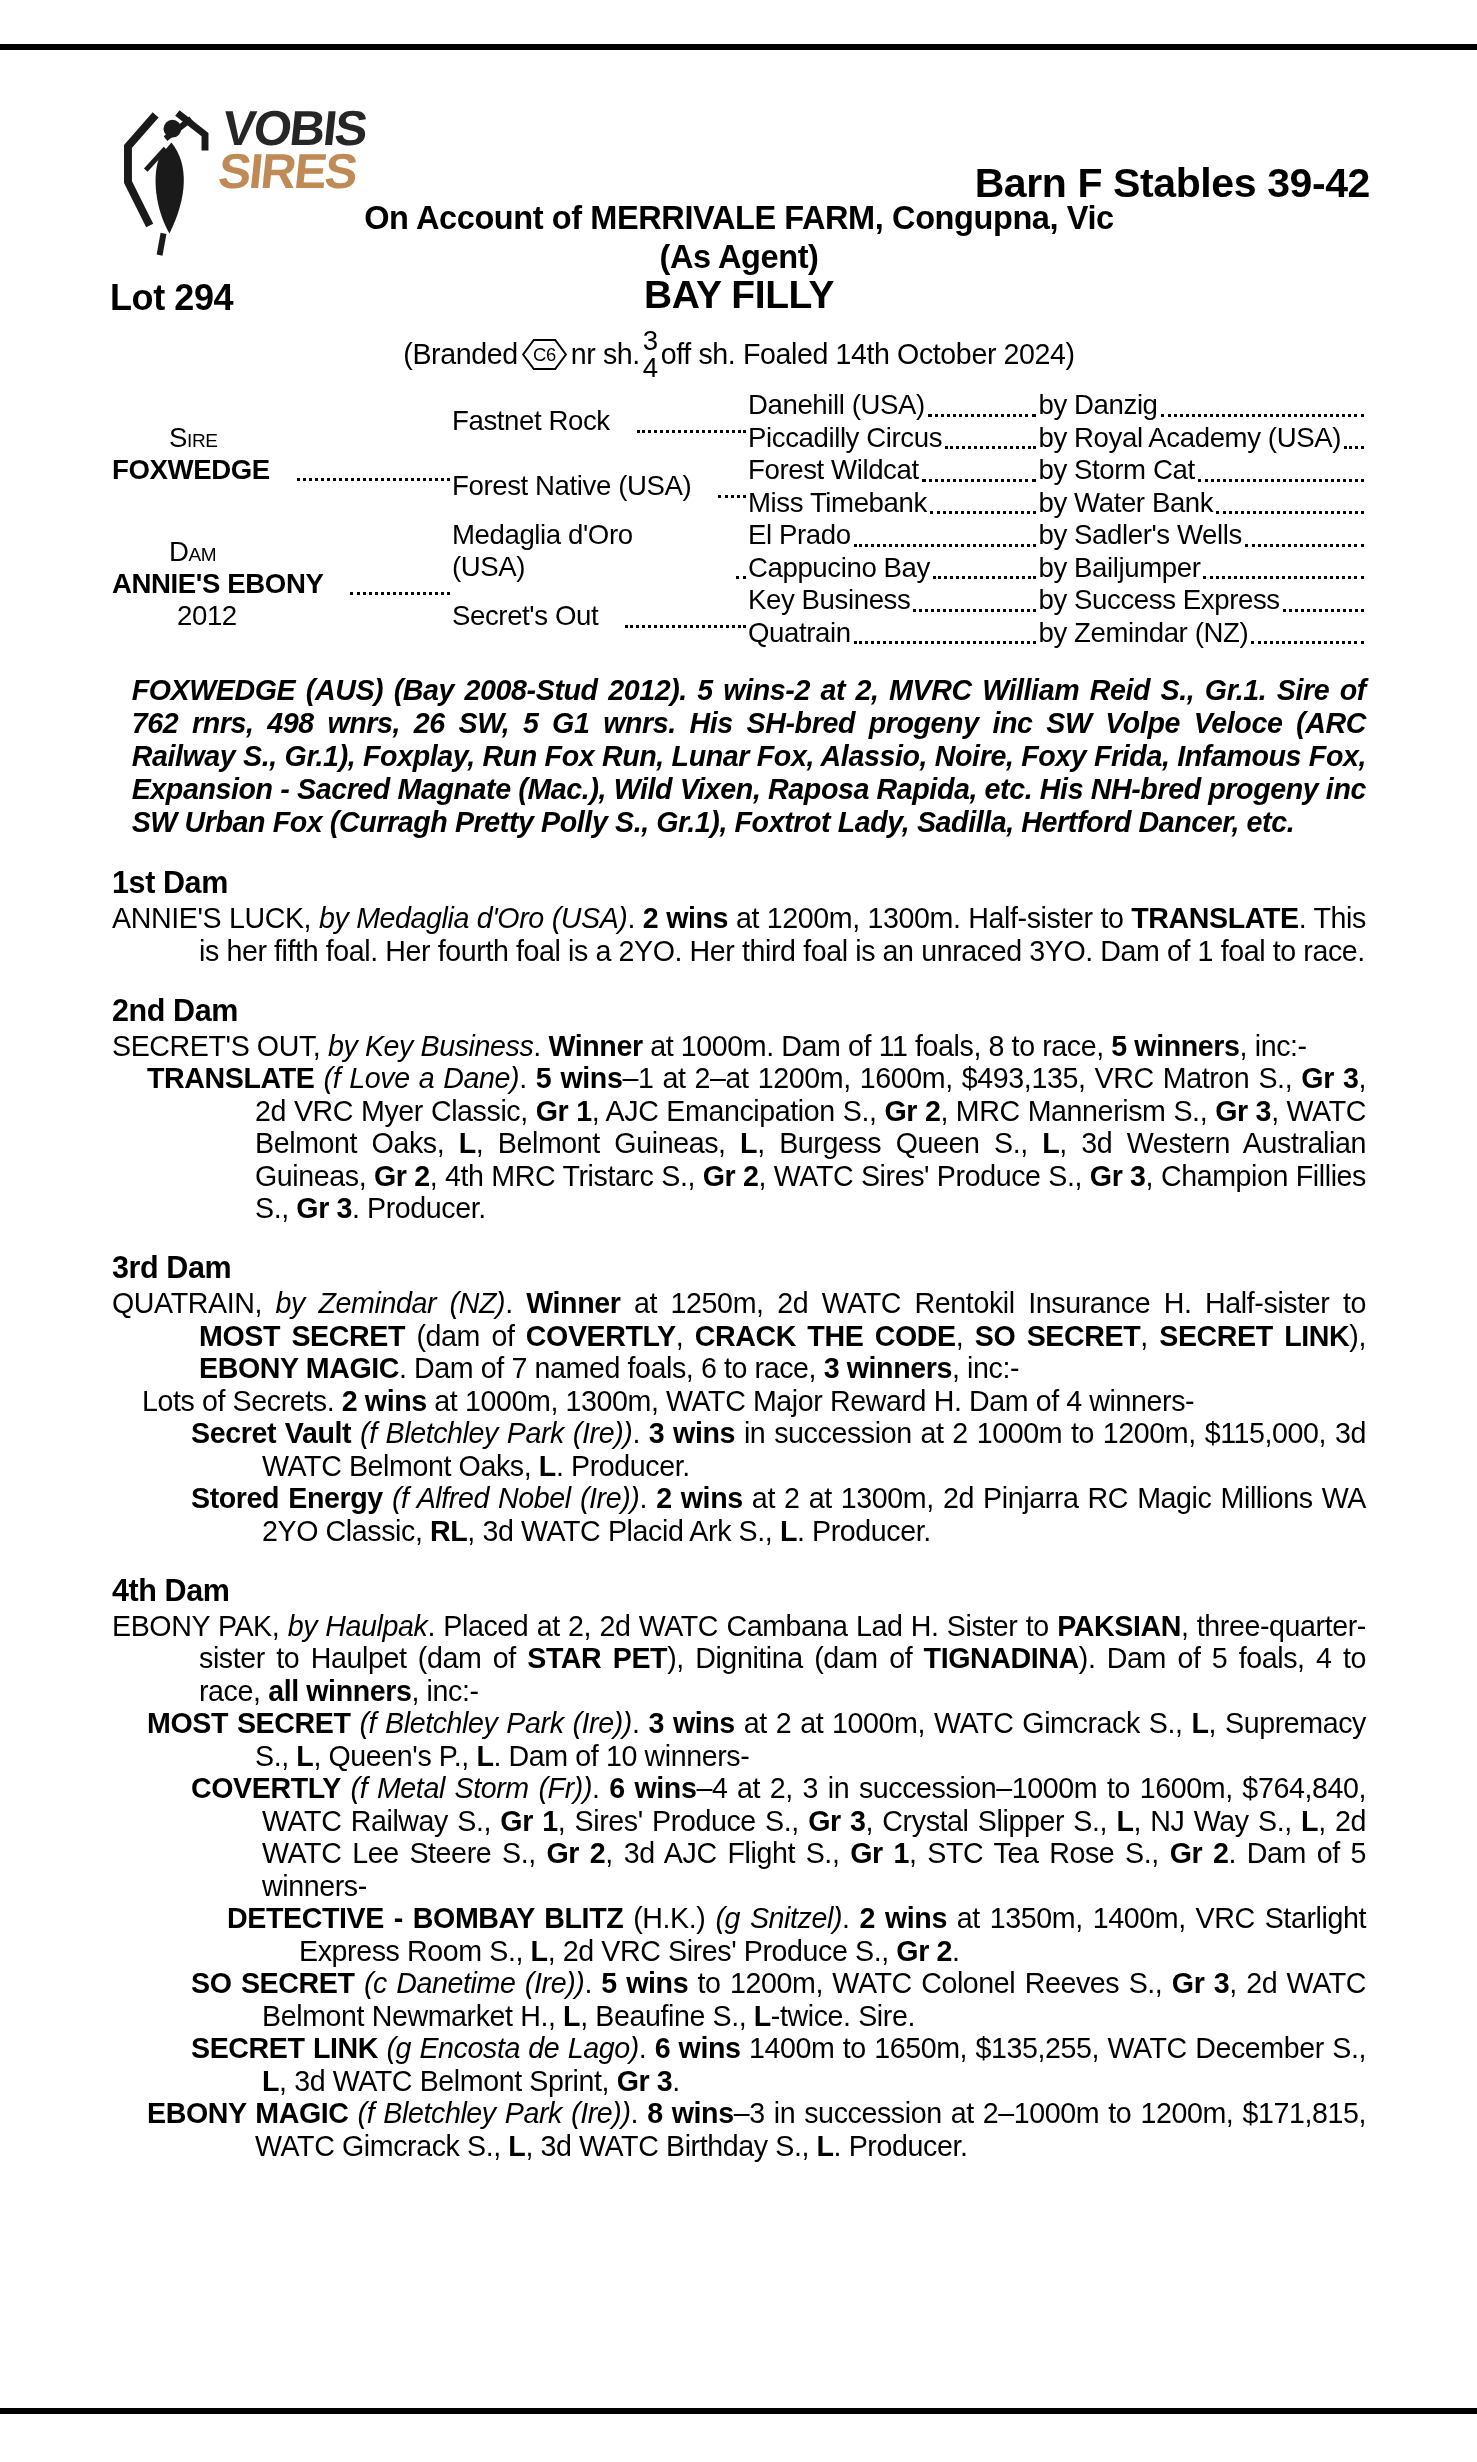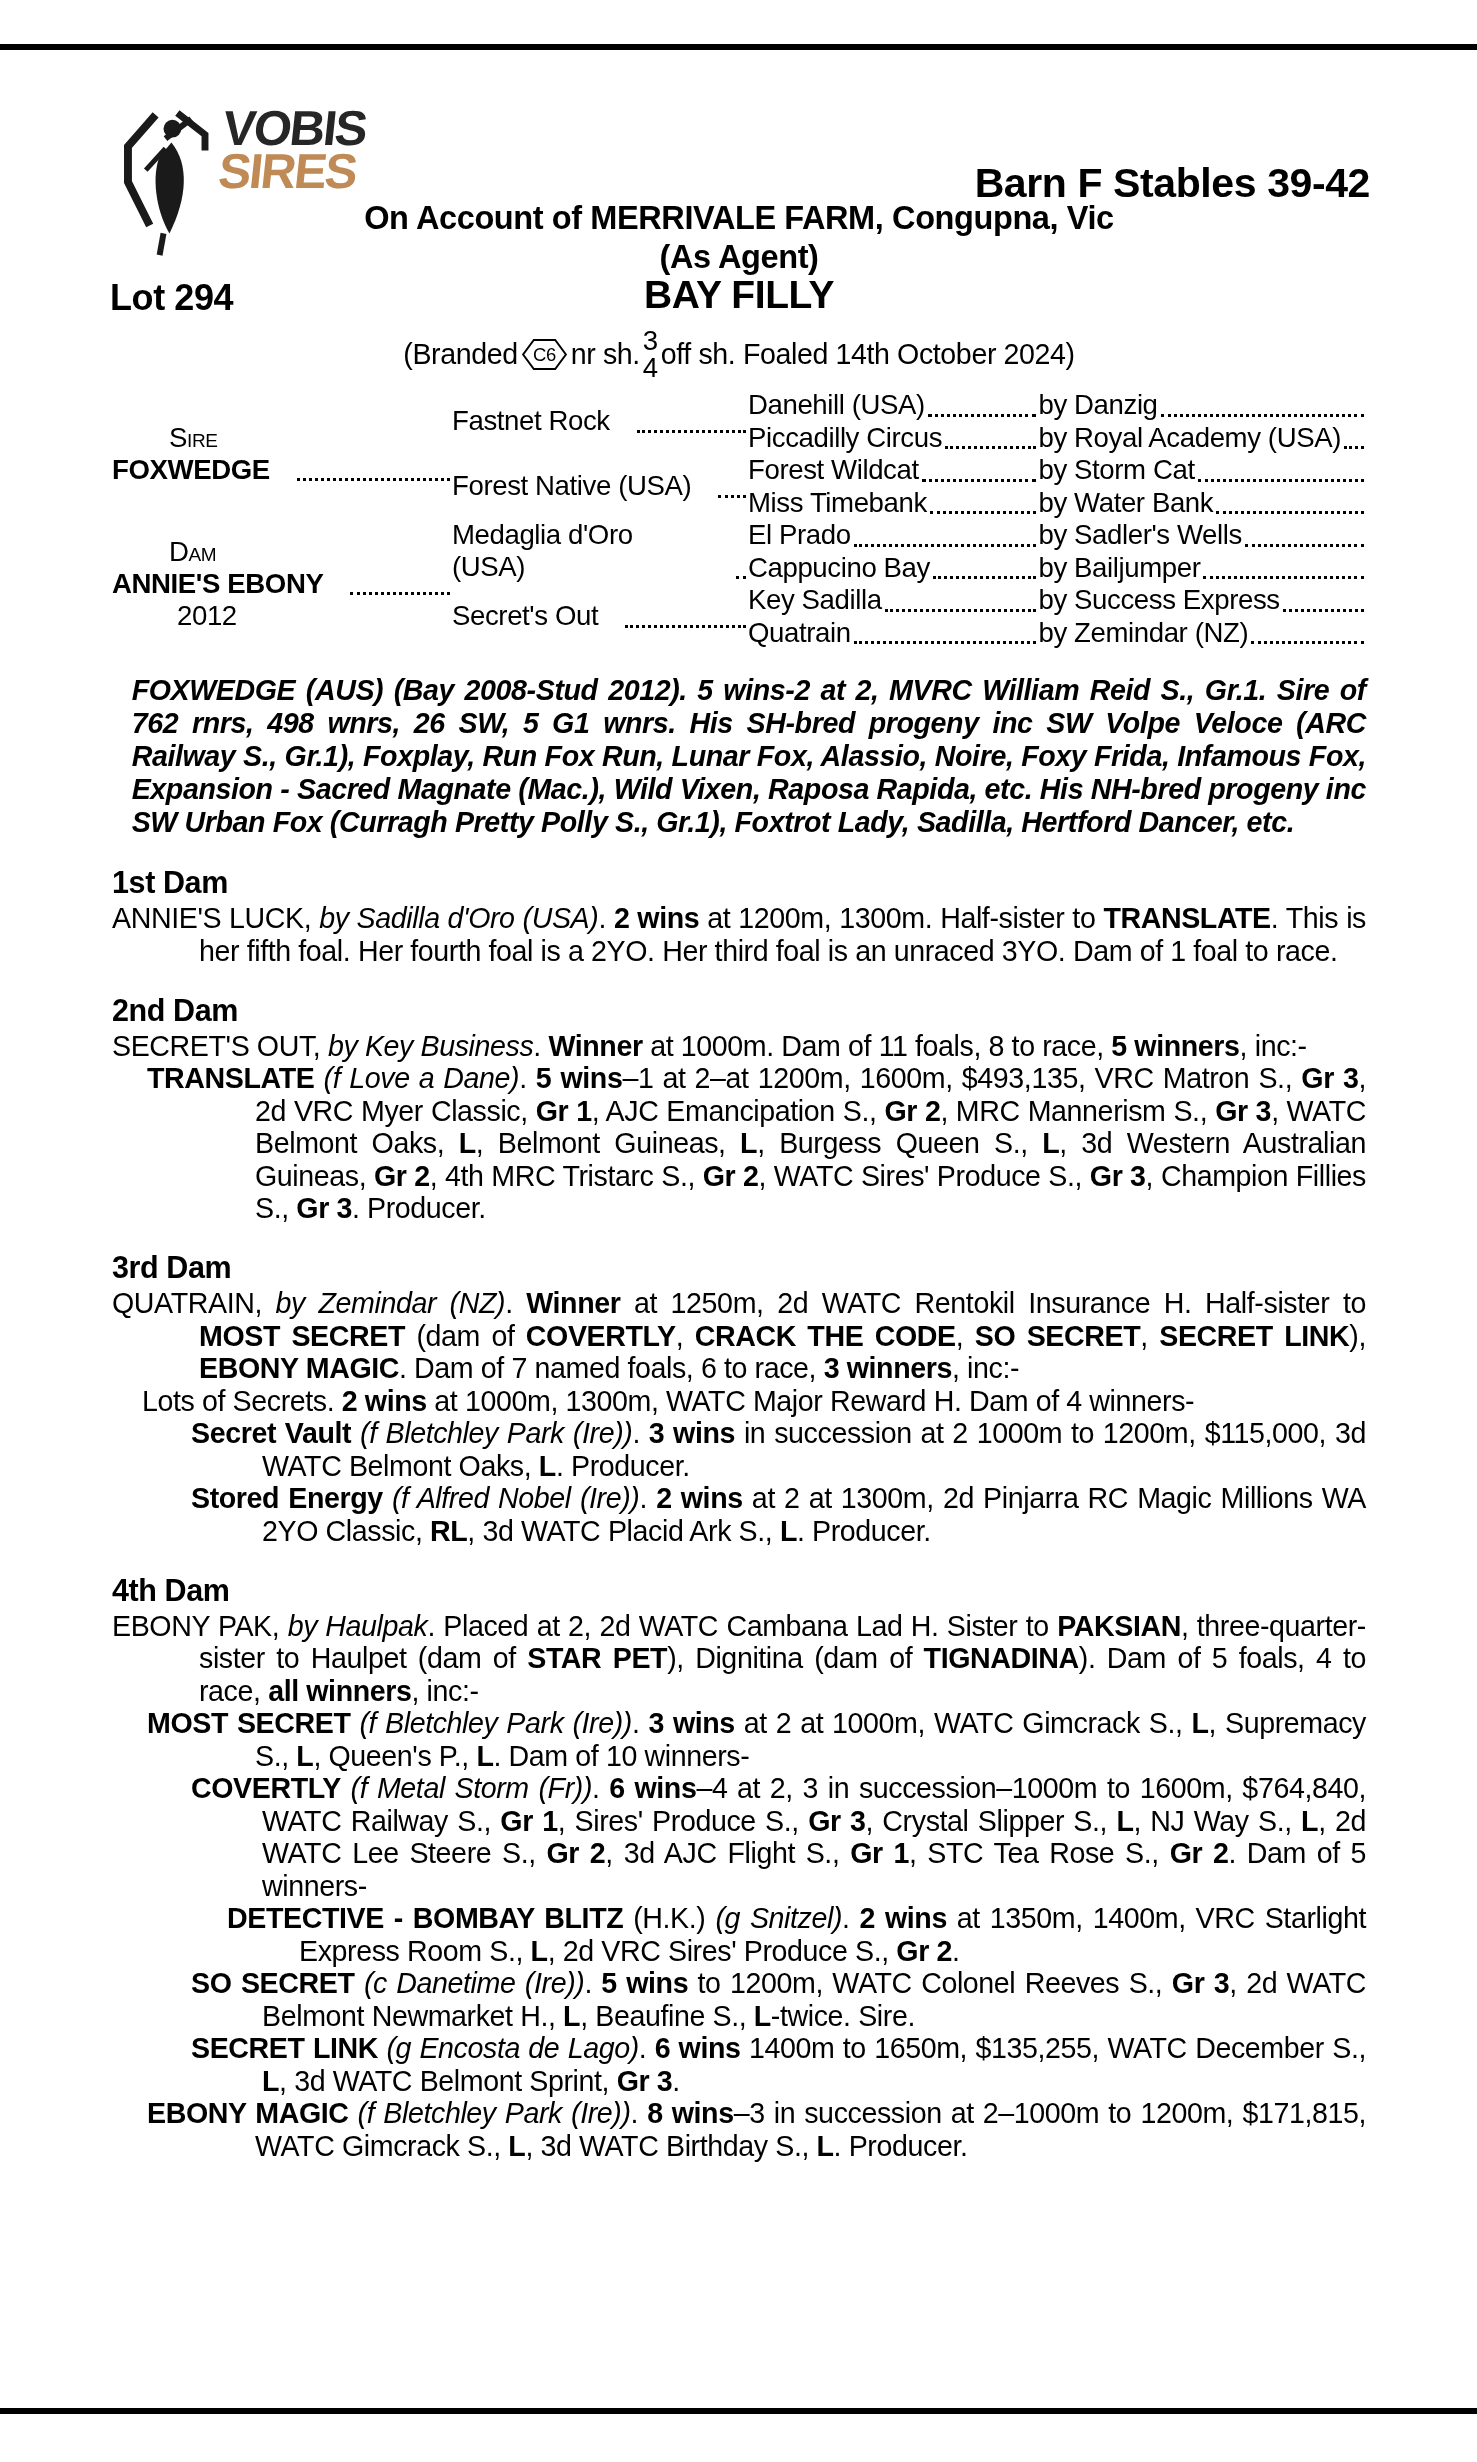--- a/index.html
+++ b/index.html
@@ -199,21 +199,21 @@
               <span class="gp-name">Cappucino Bay</span>
               <span class="leader"></span>
             </div>
             <div class="gp-right">
               <span class="gp-by-name">by Bailjumper</span>
               <span class="leader"></span>
             </div>
           </div>
           <div class="gp-row">
             <div class="gp-left">
-              <span class="gp-name">Key Sadilla</span>
+              <span class="gp-name">Key Business</span>
               <span class="leader"></span>
             </div>
             <div class="gp-right">
               <span class="gp-by-name">by Success Express</span>
               <span class="leader"></span>
             </div>
           </div>
           <div class="gp-row">
             <div class="gp-left">
               <span class="gp-name">Quatrain</span>
@@ -224,21 +224,21 @@
               <span class="leader"></span>
             </div>
           </div>
         </div>
     </div>
 
     <p class="sire-note"><span class="b i">FOXWEDGE (AUS) (Bay 2008-Stud 2012). 5 wins-2 at 2, MVRC William Reid S., Gr.1. Sire of 762 rnrs, 498 wnrs, 26 SW, 5 G1 wnrs. His SH-bred progeny inc SW Volpe Veloce (ARC Railway S., Gr.1), Foxplay, Run Fox Run, Lunar Fox, Alassio, Noire, Foxy Frida, Infamous Fox, Expansion - Sacred Magnate (Mac.), Wild Vixen, Raposa Rapida, etc. His NH-bred progeny inc SW Urban Fox (Curragh Pretty Polly S., Gr.1), Foxtrot Lady, Sadilla, Hertford Dancer, etc.</span></p>
 
     <div class="sections">
         <div class="dam-heading">1st Dam</div>
-        <p class="para p-main"><span>ANNIE'S LUCK, </span><span class="i">by Sadilla d'Oro (USA)</span><span>. </span><span class="b">2 wins</span><span> at 1200m, 1300m. Half-sister to </span><span class="b">TRANSLATE</span><span>. This is her fifth foal. Her fourth foal is a 2YO. Her third foal is an unraced 3YO. Dam of 1 foal to race.</span></p>
+        <p class="para p-main"><span>ANNIE'S LUCK, </span><span class="i">by Medaglia d'Oro (USA)</span><span>. </span><span class="b">2 wins</span><span> at 1200m, 1300m. Half-sister to </span><span class="b">TRANSLATE</span><span>. This is her fifth foal. Her fourth foal is a 2YO. Her third foal is an unraced 3YO. Dam of 1 foal to race.</span></p>
         <div class="dam-heading">2nd Dam</div>
         <p class="para p-main"><span>SECRET'S OUT, </span><span class="i">by Key Business</span><span>. </span><span class="b">Winner</span><span> at 1000m. Dam of 11 foals, 8 to race, </span><span class="b">5 winners</span><span>, inc:-</span></p>
         <p class="para p-lv1"><span class="b">TRANSLATE</span><span> </span><span class="i">(f Love a Dane)</span><span>. </span><span class="b">5 wins</span><span>–1 at 2–at 1200m, 1600m, $493,135, VRC Matron S., </span><span class="b">Gr 3</span><span>, 2d VRC Myer Classic, </span><span class="b">Gr 1</span><span>, AJC Emancipation S., </span><span class="b">Gr 2</span><span>, MRC Mannerism S., </span><span class="b">Gr 3</span><span>, WATC Belmont Oaks, </span><span class="b">L</span><span>, Belmont Guineas, </span><span class="b">L</span><span>, Burgess Queen S., </span><span class="b">L</span><span>, 3d Western Australian Guineas, </span><span class="b">Gr 2</span><span>, 4th MRC Tristarc S., </span><span class="b">Gr 2</span><span>, WATC Sires' Produce S., </span><span class="b">Gr 3</span><span>, Champion Fillies S., </span><span class="b">Gr 3</span><span>. Producer.</span></p>
         <div class="dam-heading">3rd Dam</div>
         <p class="para p-main"><span>QUATRAIN, </span><span class="i">by Zemindar (NZ)</span><span>. </span><span class="b">Winner</span><span> at 1250m, 2d WATC Rentokil Insurance H. Half-sister to </span><span class="b">MOST SECRET</span><span> (dam of </span><span class="b">COVERTLY</span><span>, </span><span class="b">CRACK THE CODE</span><span>, </span><span class="b">SO SECRET</span><span>, </span><span class="b">SECRET LINK</span><span>), </span><span class="b">EBONY MAGIC</span><span>. Dam of 7 named foals, 6 to race, </span><span class="b">3 winners</span><span>, inc:-</span></p>
         <p class="para p-lv1plain"><span>Lots of Secrets. </span><span class="b">2 wins</span><span> at 1000m, 1300m, WATC Major Reward H. Dam of 4 winners-</span></p>
         <p class="para p-lv2"><span class="b">Secret Vault</span><span> </span><span class="i">(f Bletchley Park (Ire))</span><span>. </span><span class="b">3 wins</span><span> in succession at 2 1000m to 1200m, $115,000, 3d WATC Belmont Oaks, </span><span class="b">L</span><span>. Producer.</span></p>
         <p class="para p-lv2"><span class="b">Stored Energy</span><span> </span><span class="i">(f Alfred Nobel (Ire))</span><span>. </span><span class="b">2 wins</span><span> at 2 at 1300m, 2d Pinjarra RC Magic Millions WA 2YO Classic, </span><span class="b">RL</span><span>, 3d WATC Placid Ark S., </span><span class="b">L</span><span>. Producer.</span></p>
         <div class="dam-heading">4th Dam</div>
         <p class="para p-main"><span>EBONY PAK, </span><span class="i">by Haulpak</span><span>. Placed at 2, 2d WATC Cambana Lad H. Sister to </span><span class="b">PAKSIAN</span><span>, three-quarter-sister to Haulpet (dam of </span><span class="b">STAR PET</span><span>), Dignitina (dam of </span><span class="b">TIGNADINA</span><span>). Dam of 5 foals, 4 to race, </span><span class="b">all winners</span><span>, inc:-</span></p>

